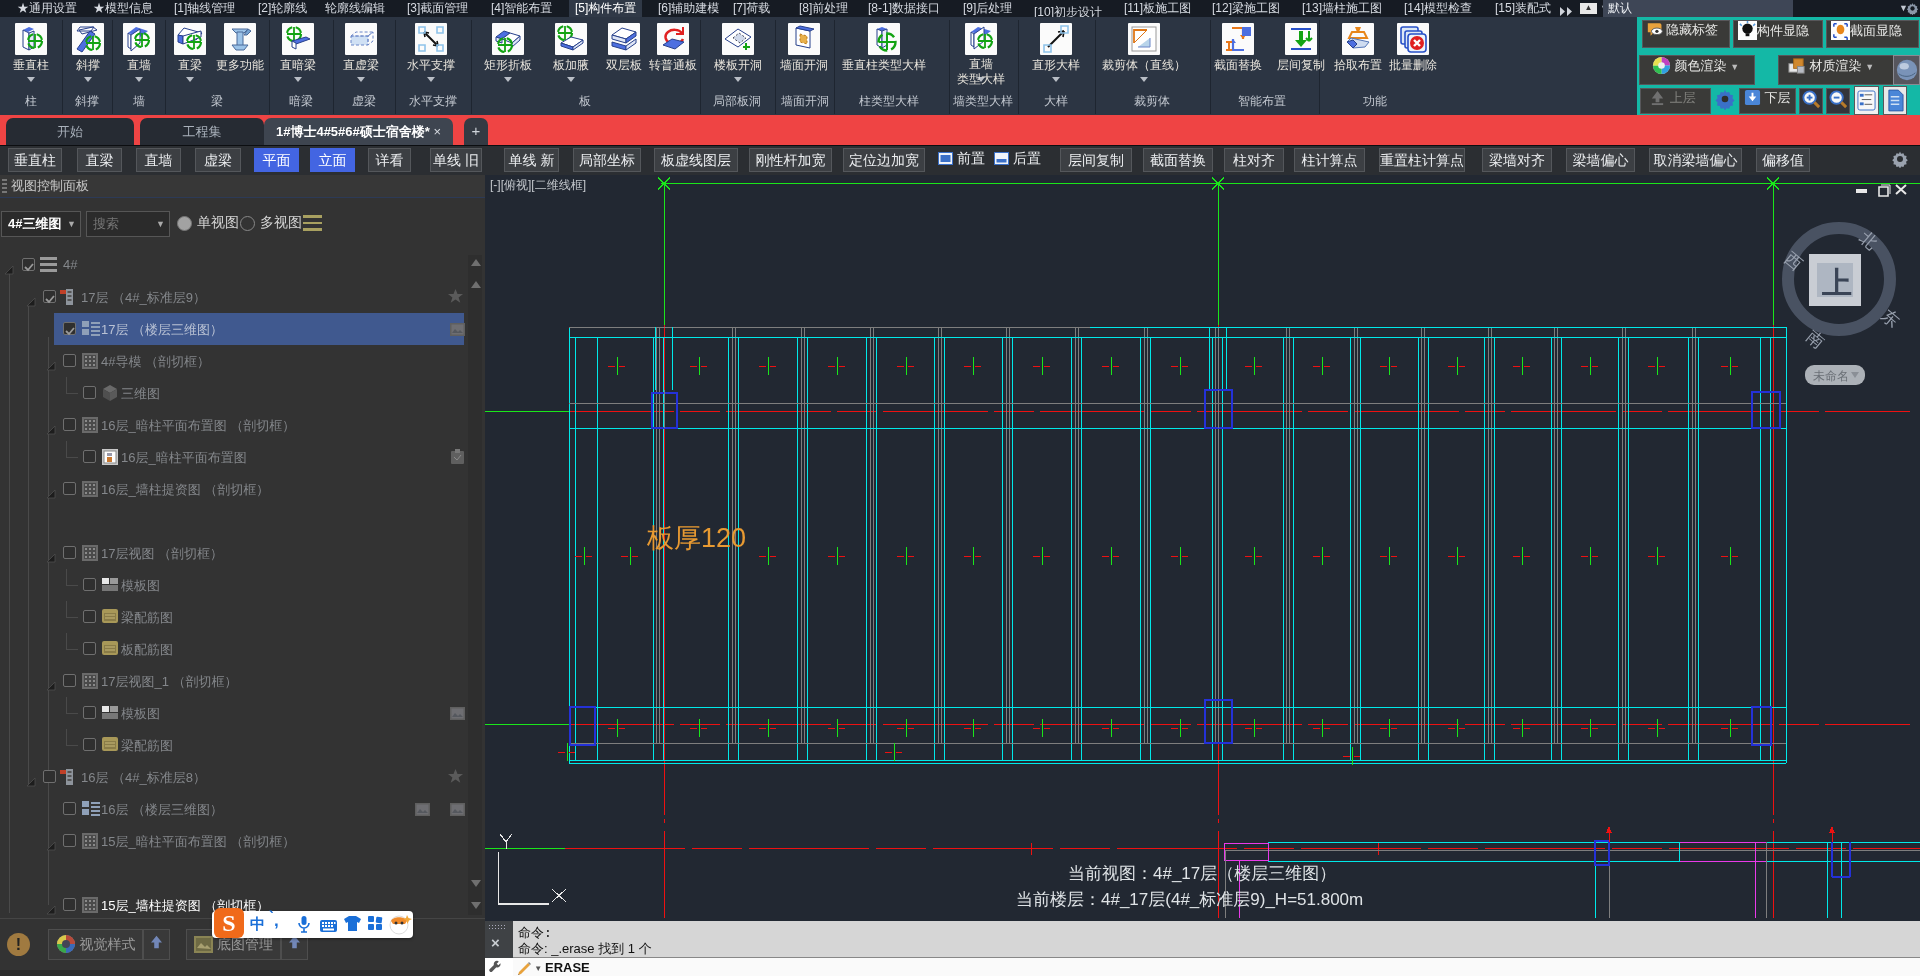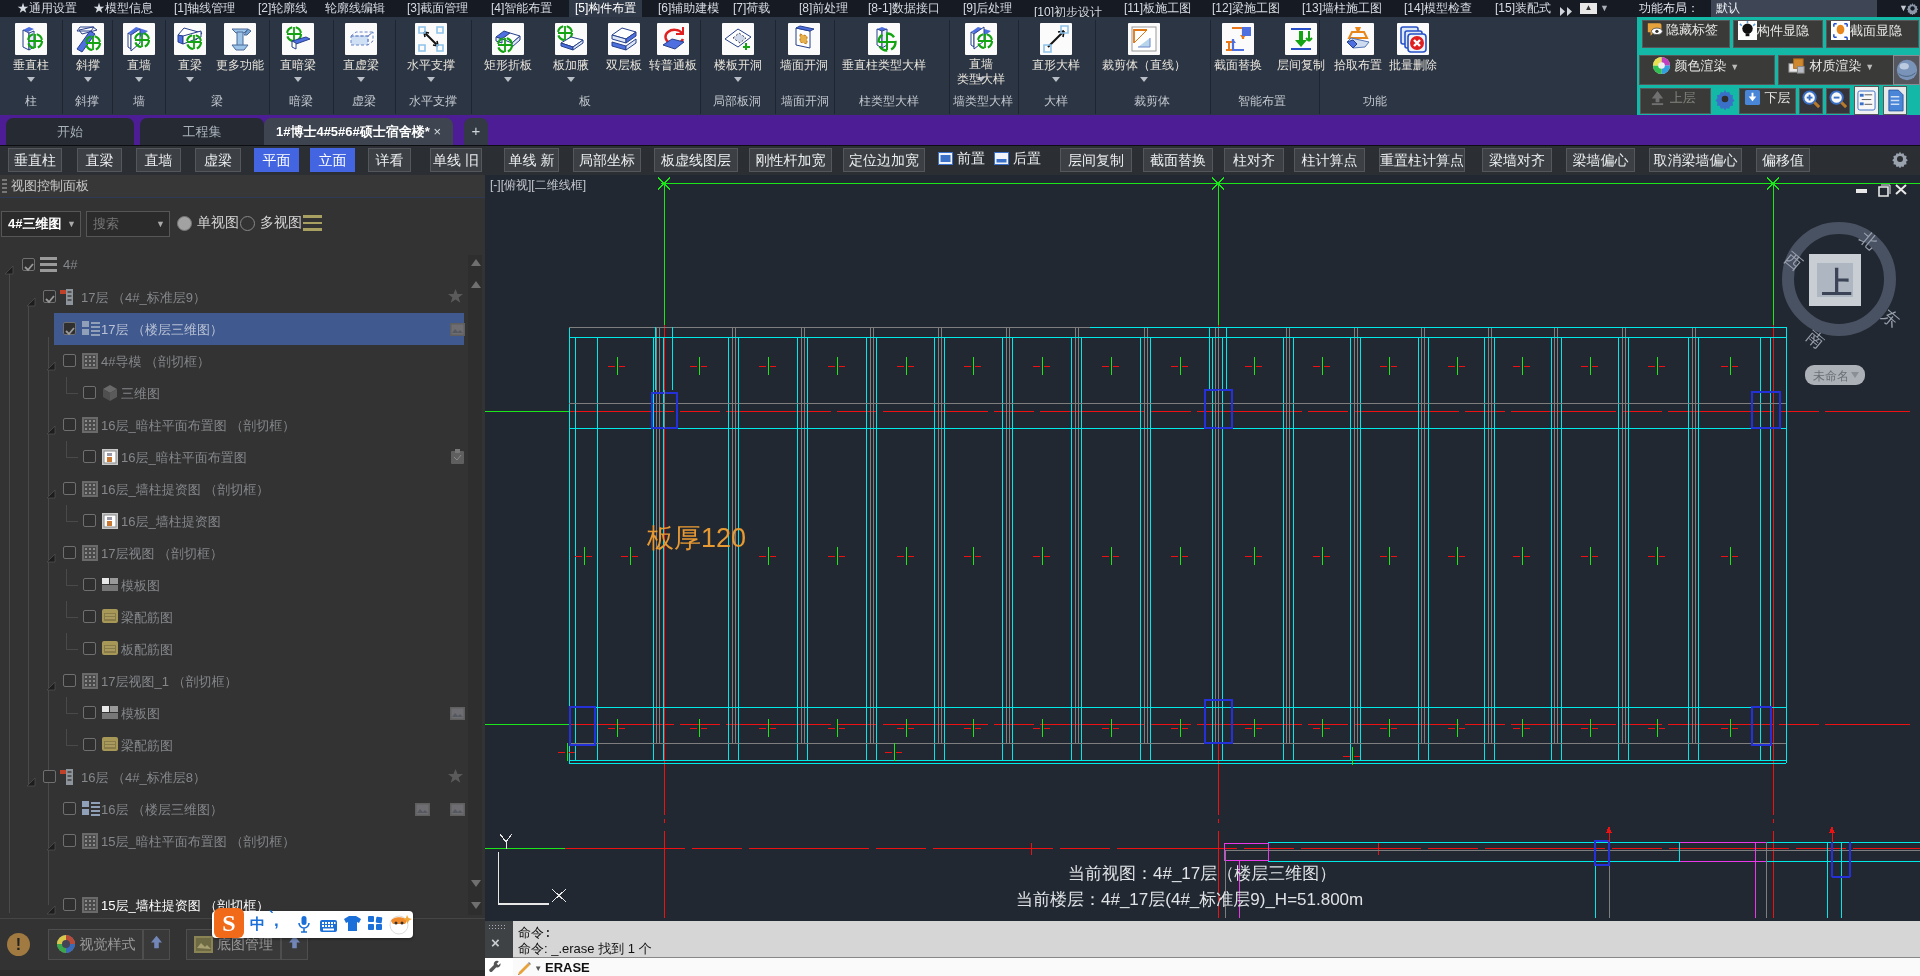--- a/index.html
+++ b/index.html
@@ -9,21 +9,21 @@
 .mi{position:absolute;top:0;height:17px;line-height:16px;white-space:nowrap}
 .mi.act{background:#303947;color:#fff}
 #ribbon{left:0;top:17px;width:1920px;height:98px;background:#2c3543}
 #ribbon .sep{position:absolute;top:3px;width:1px;height:94px;background:#1e2530}
 .ric{position:absolute;top:6px;width:32px;height:32px;background:#fbfbfb;border-radius:1px}
 .rlab{position:absolute;top:40px;font-size:12px;color:#e8e4dc;white-space:nowrap;text-align:center}
 .rarr{position:absolute;top:60px;width:0;height:0;border-left:4px solid transparent;border-right:4px solid transparent;border-top:5px solid #b9bec6}
 .glab{position:absolute;top:76px;font-size:12px;color:#c2c7cf;white-space:nowrap;text-align:center}
 #rtools{left:1637px;top:17px;width:283px;height:98px;background:#14b8a6}
 .rbtn{position:absolute;background:#3a3a38;border:1px solid #57575a;color:#e8e8e6;font-size:13px;white-space:nowrap}
-#tabrow{left:0;top:115px;width:1920px;height:30px;background:#4c1d95}
+#tabrow{left:0;top:115px;width:1920px;height:30px;background:#ef4444}
 .dtab{position:absolute;top:3px;height:27px;border-radius:7px 7px 0 0;font-size:13px;color:#a9b1bb;text-align:center}
 #btnrow{left:0;top:145px;width:1920px;height:30px;background:#2b2e32;border-top:1px solid #0c0e11}
 .tbtn{position:absolute;top:2px;height:24px;background:#3c3f43;border:1px solid #54575b;color:#eceef0;font-size:14px;text-align:center;white-space:nowrap}
 .tbtn.blue{background:#4365e2;border-color:#4365e2;color:#fff}
 #lpanel{left:0;top:175px;width:485px;height:801px;background:#333333;color:#8e9296}
 #cmdwrap{left:485px;top:921px;width:1435px;height:55px;background:#d6d6d6}
 .trow{position:absolute;left:0;width:485px;height:32px}
 .ttext{position:absolute;top:8px;font-size:13px;color:#84878b;white-space:nowrap}
 .cb{position:absolute;top:9px;width:13px;height:13px;border:1px solid #6f6f6f;border-radius:2px;background:#2f2f2f}
 .exp{position:absolute;top:12px}
@@ -48,21 +48,21 @@
 <span class="mi" style="left:1206px;padding:0 6px">[12]梁施工图</span>
 <span class="mi" style="left:1296px;padding:0 6px">[13]墙柱施工图</span>
 <span class="mi" style="left:1398px;padding:0 6px">[14]模型检查</span>
 <span class="mi" style="left:1489px;padding:0 6px">[15]装配式</span>
 <span class="mi" style="left:1560px;top:4px"><svg width="14" height="9" viewBox="0 0 14 9">
         <path d="M0 0l5 4.5L0 9zM7 0l5 4.5L7 9z" fill="#cfd3da"></path>
       </svg></span>
 <span class="mi" style="left:1580px;top:3px;width:17px;height:11px;background:#e8e8e8;text-align:center;line-height:9px;font-size:8px;color:#333">▲</span>
 <span class="mi" style="left:1600px;font-size:9px;color:#aab0b8">▼</span>
 <span class="mi" style="left:1639px;color:#dfe3ea">功能布局：</span>
-<span class="mi" style="left:1711px;width:166px;background:#3e4656;color:#eef1f5;padding:0 5px">默认</span>
+<span class="mi" style="left:1603px;width:190px;background:#3e4656;color:#eef1f5;padding:0 5px">默认</span>
 <span class="mi" style="left:1899px;font-size:9px;color:#c3c9d2">▼</span>
 <span class="mi" style="left:1906px;top:1px"><svg width="13" height="13" viewBox="0 0 24 24" style="vertical-align:-2px">
         <path d="M12 2l1.4 3 3.2-.7 1.1 3 3.1.7-.7 3.2 2.3 2.3-2.3 2.3.7 3.2-3.1.7-1.1 3-3.2-.7-1.4 3-1.4-3-3.2.7-1.1-3-3.1-.7.7-3.2L1.6 13.5l2.3-2.3-.7-3.2 3.1-.7 1.1-3 3.2.7z" fill="#8b97a8"></path>
         <circle cx="12" cy="12" r="4" fill="#161b23"></circle>
       </svg></span>
 </div>
 <div class="abs" id="ribbon">
 <div class="sep" style="left:62px"></div>
 <div class="sep" style="left:112px"></div>
 <div class="sep" style="left:165px"></div>
@@ -346,21 +346,21 @@
           <rect x="0" y="0" width="20" height="20" fill="#fdfdfd"></rect>
           <circle cx="10" cy="8" r="5.5" fill="#111"></circle>
           <path d="M8 13h4v3H8z" fill="#111"></path>
           <path d="M10 0v2M2 3l2 2M18 3l-2 2" stroke="#5599dd" stroke-width="1.6"></path>
         </svg></span>构件显隐</div>
 <div class="rbtn" style="left:189px;top:3px;width:93px;height:28px"><span style="margin-left:4px"><svg width="19" height="19" viewBox="0 0 20 20" style="vertical-align:-5px">
           <rect width="20" height="20" fill="#fdfdfd"></rect>
           <path d="M3 3h3M3 3v3M17 3h-3M17 3v3M3 17h3M3 17v-3M17 17h-3M17 17v3" stroke="#2750c8" stroke-width="1.6" fill="none"></path>
           <path d="M10 4c3 0 4 3 4 5s-1 5-4 5-4-3-4-5 1-5 4-5z" fill="#e8861a"></path>
         </svg></span>截面显隐</div>
-<div class="rbtn" style="left:2px;top:38px;width:136px;height:30px"><span style="margin-left:12px"><svg width="19" height="19" viewBox="0 0 20 20" style="vertical-align:-5px">
+<div class="rbtn" style="left:2px;top:38px;width:116px;height:30px"><span style="margin-left:12px"><svg width="19" height="19" viewBox="0 0 20 20" style="vertical-align:-5px">
           <circle cx="10" cy="10" r="9" fill="#d8d8d8"></circle>
           <path d="M10 1a9 9 0 0 1 9 9h-9z" fill="#c040c0"></path>
           <path d="M19 10a9 9 0 0 1-9 9v-9z" fill="#30a0e0"></path>
           <path d="M10 19a9 9 0 0 1-9-9h9z" fill="#30c050"></path>
           <path d="M1 10a9 9 0 0 1 9-9v9z" fill="#e8e050"></path>
           <circle cx="10" cy="10" r="3.5" fill="#eee"></circle>
         </svg></span> 颜色渲染 <span style="font-size:9px;color:#bbb">▼</span></div>
 <div class="rbtn" style="left:141px;top:38px;width:122px;height:30px"><span style="margin-left:8px"><svg width="19" height="19" viewBox="0 0 20 20" style="vertical-align:-5px">
           <rect x="2" y="8" width="9" height="9" fill="#e8e8e8" stroke="#888"></rect>
           <rect x="7" y="3" width="10" height="10" fill="#d0882e" stroke="#a86818"></rect>
@@ -604,32 +604,20 @@
             <rect x="11" y="3" width="2" height="2"></rect>
             <rect x="3" y="7" width="2" height="2"></rect>
             <rect x="7" y="7" width="2" height="2"></rect>
             <rect x="11" y="7" width="2" height="2"></rect>
             <rect x="3" y="11" width="2" height="2"></rect>
             <rect x="7" y="11" width="2" height="2"></rect>
             <rect x="11" y="11" width="2" height="2"></rect>
           </g>
         </svg></div>
 <div class="ttext" style="left:101px;color:#84878b">16层_墙柱提资图 （剖切框）</div>
-</div>
-<div class="trow" style="top:330px">
-<div style="position:absolute;left:66px;top:0px;width:1px;height:16px;background:#4a4a4a"></div>
-      <div style="position:absolute;left:66px;top:16px;width:12px;height:1px;background:#4a4a4a"></div>
-<div class="cb" style="left:83px"></div>
-<div style="position:absolute;left:102px;top:8px"><svg width="16" height="16" viewBox="0 0 16 16">
-          <rect width="16" height="16" fill="#c8c8c8"></rect>
-          <rect x="2" y="2" width="12" height="12" fill="#fff" stroke="#888"></rect>
-          <rect x="5" y="8" width="5" height="5" fill="#c87830"></rect>
-          <rect x="5" y="4" width="5" height="3" fill="#99a"></rect>
-        </svg></div>
-<div class="ttext" style="left:121px;color:#84878b">16层_墙柱提资图</div>
 </div>
 <div class="trow" style="top:362px">
 <div class="exp" style="left:46px"><svg width="10" height="10" viewBox="0 0 10 10">
           <path d="M9 1v8H1z" fill="#1d1d1d" stroke="#4e4e4e" stroke-width="0.8"></path>
         </svg></div>
 <div class="cb" style="left:63px"></div>
 <div style="position:absolute;left:82px;top:8px"><svg width="16" height="16" viewBox="0 0 16 16">
           <rect width="16" height="16" fill="#6a6a6a"></rect>
           <rect x="2" y="2" width="12" height="12" fill="#4a4a4a"></rect>
           <g fill="#8a8a8a">

